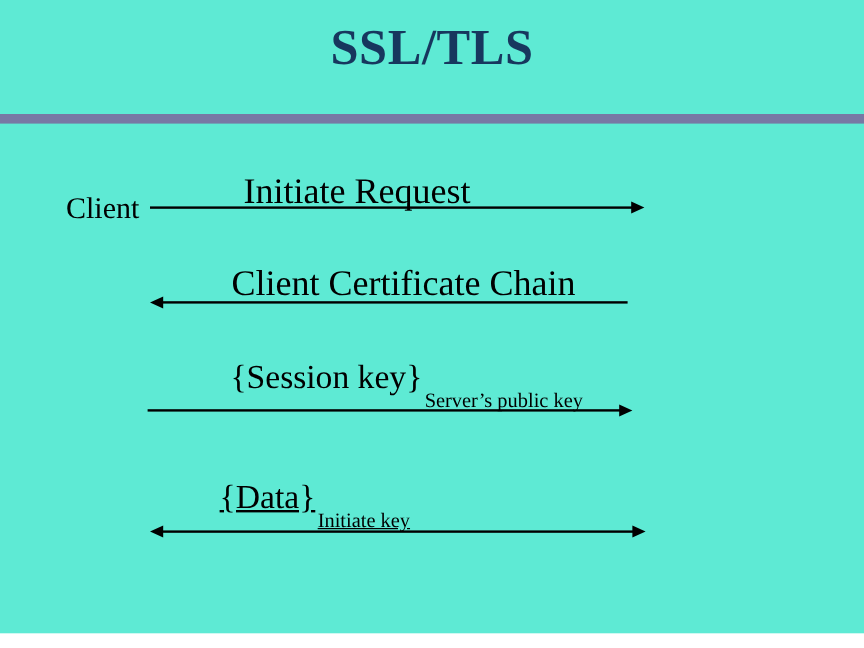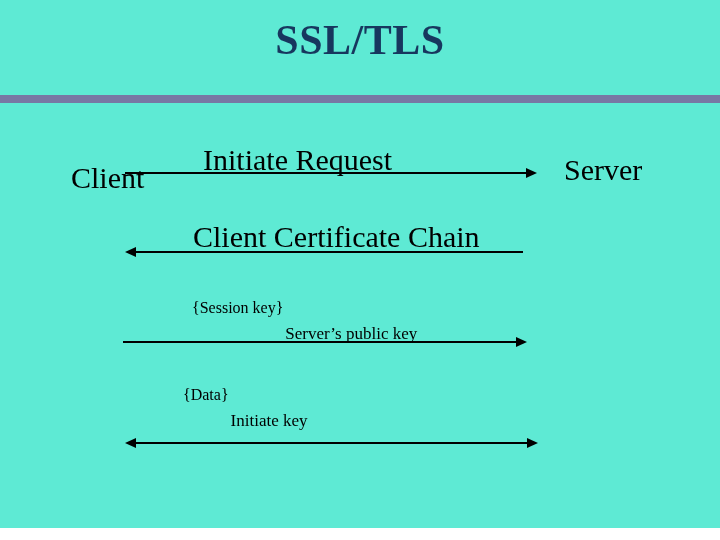--- a/index.html
+++ b/index.html
@@ -28,45 +28,44 @@
   .rule {
     position: absolute;
     top: 95px;
     left: 0;
     width: 720px;
     height: 8px;
     background: #7878A4;
   }
   .actor {
     position: absolute;
-    font-size: 30px;
+    font-size: 25px;
     white-space: nowrap;
-    margin-left: 16px;
   }
   .actor.client { left: 55px;  top: 161px; }
   .actor.server { left: 548px; top: 153px; }
 
   .msg-label {
     position: absolute;
     white-space: nowrap;
     display: flex;
     align-items: flex-start;
   }
   .msg-label .main { font-size: 30px; line-height: 1.15; }
-  .msg-label.big .main { font-size: 16px; line-height: 1.15; }
+  .msg-label.big .main { font-size: 28px; line-height: 1.15; }
   .msg-label .sub {
     font-size: 17px;
     line-height: 1.1;
     margin-top: 26px;
     margin-left: 2px;
   }
   .lbl1 { left: 203px; top: 143px; }
   .lbl2 { left: 193px; top: 220px; }
   .lbl3 { left: 192px; top: 299px; }
-  .lbl4 { left: 183px; top: 386px; }
+  .lbl4 { left: 183px; top: 399px; text-decoration: underline; }
 
   .arrow {
     position: absolute;
     height: 2px;
     background: #000000;
   }
   .arrow.a1 { left: 125px; top: 172px; width: 402px; }
   .arrow.a2 { left: 135px; top: 251px; width: 388px; }
   .arrow.a3 { left: 123px; top: 341px; width: 394px; }
   .arrow.a4 { left: 135px; top: 442px; width: 393px; }
@@ -97,21 +96,20 @@
 </head>
 <body>
 
 <div class="slide">
 
   <h1 class="title">SSL/TLS</h1>
 
   <div class="rule"></div>
 
   <div class="actor client">Client</div>
-  <div class="actor server">Server</div>
 
   <div class="msg-label lbl1">
     <span class="main">Initiate Request</span>
       <span class="sub"></span>
   </div>
   <div class="arrow a1 dir-right"></div>
 
   <div class="msg-label lbl2">
     <span class="main">Client Certificate Chain</span>
       <span class="sub"></span>

